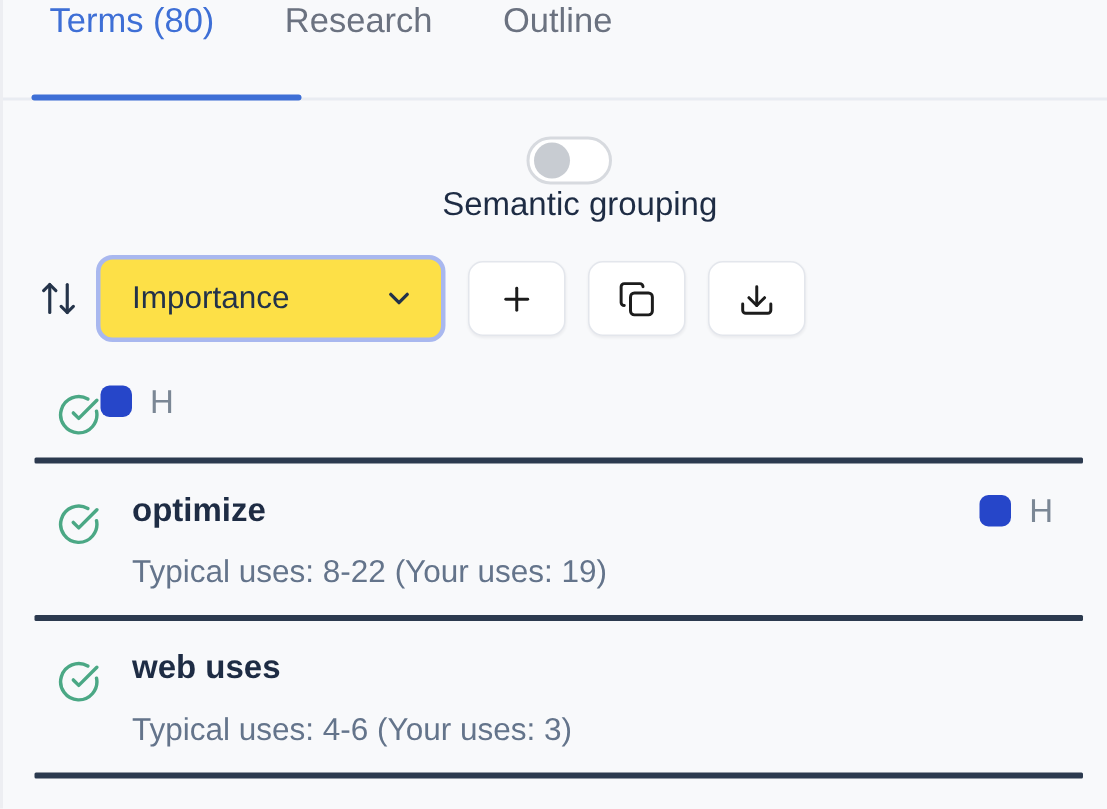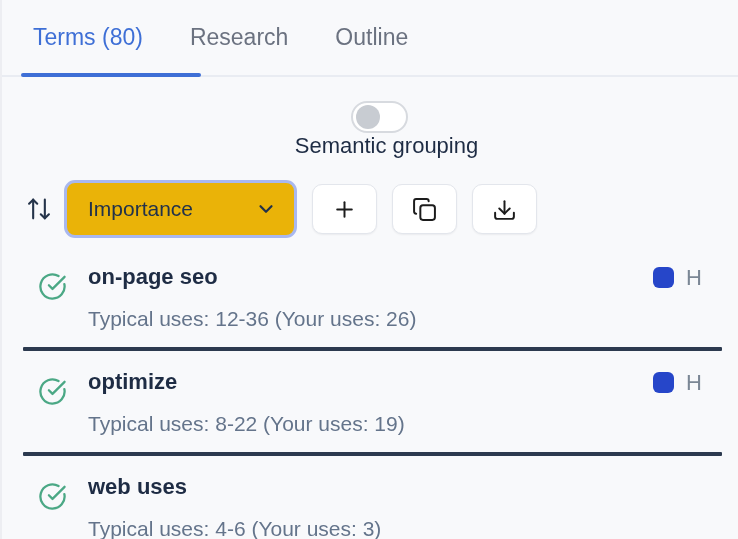--- a/index.html
+++ b/index.html
@@ -9,23 +9,23 @@
     background:#f8f9fb;
     color:#1e2c44;
     overflow:hidden;
     border-left:2px solid #edeef2;
     position:relative;
   }
 
   
   .tabbar {
     position:relative;
-    height:77px;
-    display:flex;
-    align-items:center;
+    height:67px;
+    display:flex;
+    align-items:flex-start;
     gap:47px;
     padding-left:31px;
     border-bottom:2px solid #e9ecf2;
   }
   .tab {
     font-size:23px;
     font-weight:500;
     color:#6b7280;
     cursor:pointer;
     background:none; border:none;
@@ -80,21 +80,21 @@
     width:30px; height:30px;
     margin-right:10px;
     display:flex; align-items:center; justify-content:center;
     cursor:pointer;
     color:#25344a;
     background:none; border:none;
   }
   .dropdown {
     height:58px;
     min-width:233px;
-    background:#eab308;
+    background:#fde047;
     border:3px solid #a9b8ef;
     border-radius:11px;
     display:flex;
     align-items:center;
     justify-content:space-between;
     padding:0 17px 0 21px;
     font-size:21px;
     color:#22324a;
     font-family:inherit;
     cursor:pointer;
@@ -235,24 +235,20 @@
 
 <div class="term-list">
 
   <div class="term-row">
     <button class="check-wrap">
       <svg width="29" height="29" viewBox="0 0 24 24" fill="none" stroke="currentColor" stroke-width="1.9" stroke-linecap="round" stroke-linejoin="round">
         <path d="M21.801 10A10 10 0 1 1 17 3.335"></path>
           <path d="m9 11 3 3L22 4"></path>
       </svg>
     </button>
-    <div class="term-main">
-      <div class="term-name">on-page seo</div>
-      <div class="term-usage">Typical uses: 12-36 (Your uses: 26)</div>
-    </div>
     <div class="term-marker">
       <span class="marker-square"></span>
       <span class="marker-h">H</span>
     </div>
   </div>
   <div class="row-divider"></div>
 
   <div class="term-row">
     <button class="check-wrap">
       <svg width="29" height="29" viewBox="0 0 24 24" fill="none" stroke="currentColor" stroke-width="1.9" stroke-linecap="round" stroke-linejoin="round">

